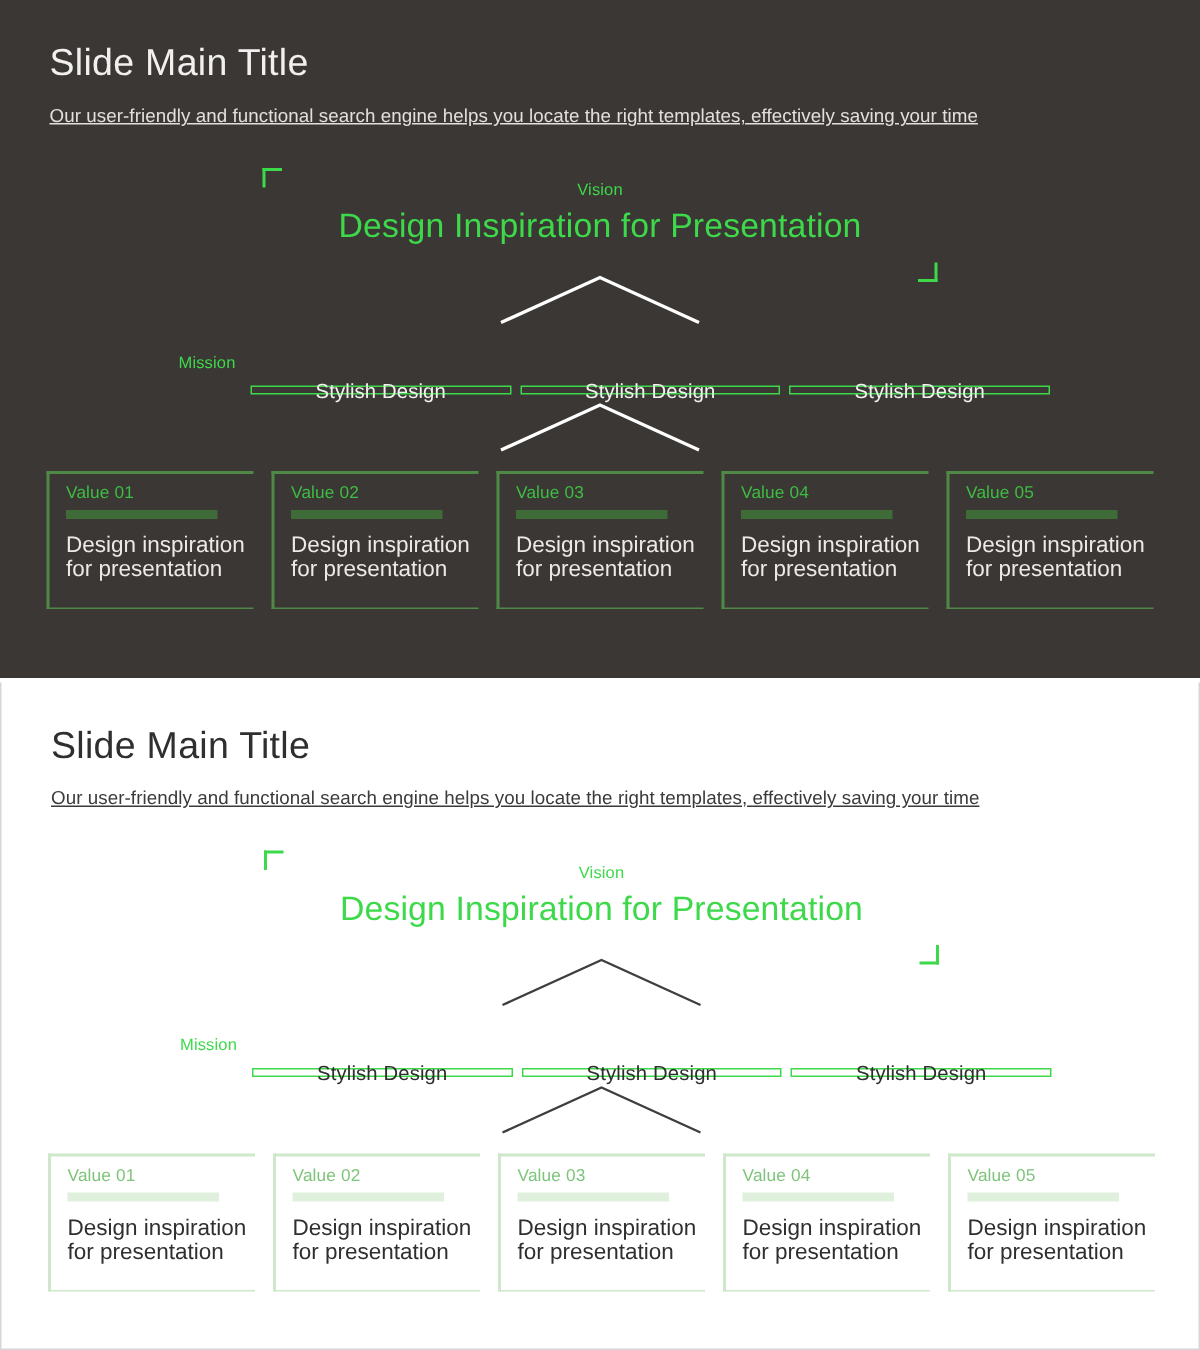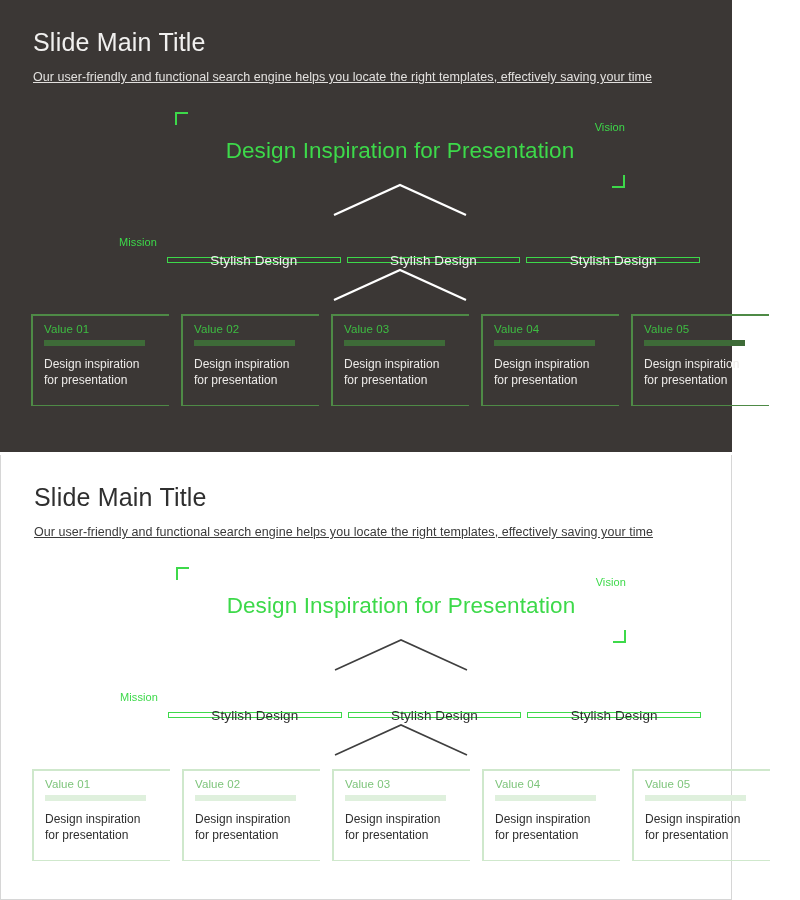--- a/index.html
+++ b/index.html
@@ -16,21 +16,21 @@
   .page {
     width: 800px;
     height: 900px;
     position: relative;
   }
 
   
   .slide {
     position: absolute;
     left: 0;
-    width: 732px;
+    width: 800px;
     box-sizing: border-box;
   }
   .slide-dark {
     top: 0;
     height: 452px;
     background: #3b3735;
   }
   .slide-light {
     top: 455px;
     height: 445px;
@@ -88,21 +88,21 @@
     right: 0;
     bottom: -8px;
     border-right: 2px solid #3dd94a;
     border-bottom: 2px solid #3dd94a;
   }
   .vision-label {
     position: absolute;
     left: 0;
     right: 0;
     top: 9px;
-    text-align: right;
+    text-align: center;
     font-size: 11px;
     color: #3dd94a;
     letter-spacing: 0.1px;
   }
   .vision-title {
     position: absolute;
     left: 0;
     right: 0;
     top: 26px;
     text-align: center;
@@ -205,21 +205,21 @@
   .value-bar {
     height: 6px;
     width: calc(100% - 24px);
     margin-bottom: 10px;
     position: relative;
   }
   .slide-dark .value-bar { background: #3e6b38; }
   .slide-light .value-bar { background: #dff0dd; }
 
   .value-desc {
-    font-size: 12px;
+    font-size: 15px;
     line-height: 16px;
     margin: 0;
     position: relative;
     white-space: pre-line;
   }
   .slide-dark .value-desc { color: #eceae8; }
   .slide-light .value-desc { color: #2f2f2f; }
 </style>
 </head>
 <body>

